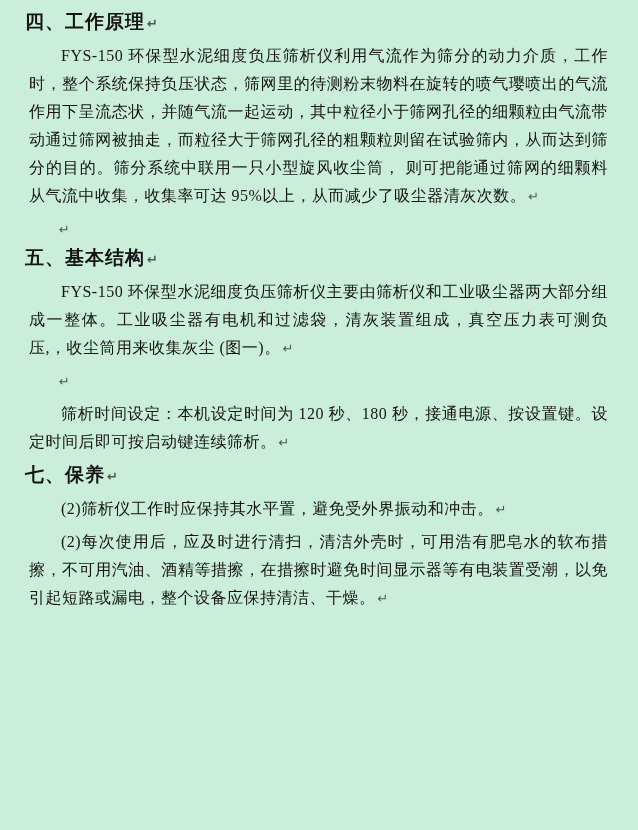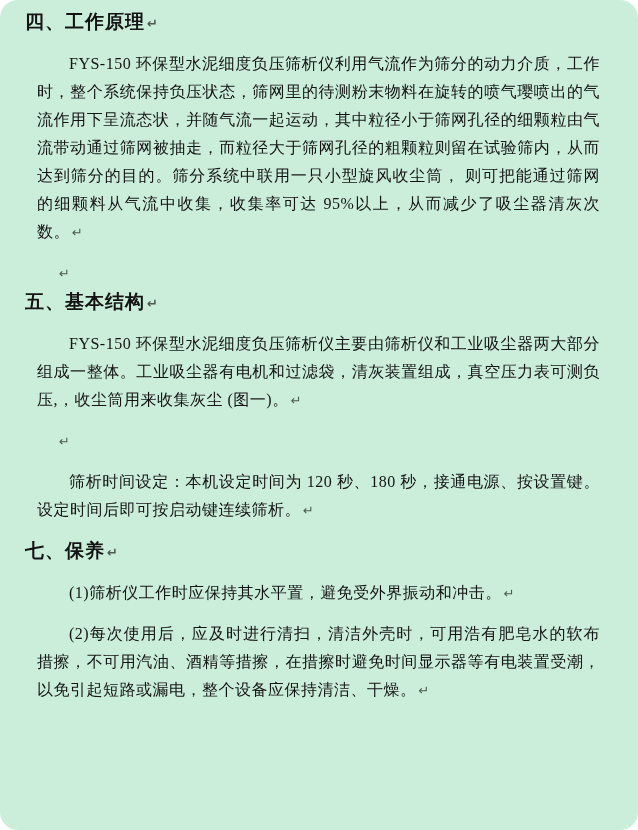--- a/index.html
+++ b/index.html
@@ -8,31 +8,30 @@
     width: 638px;
     height: 830px;
     box-sizing: border-box;
     padding: 8px 26px 12px 25px;
     background: #cbeeda;
     color: #141414;
     font-family: "Liberation Serif", "DejaVu Serif", serif;
     font-size: 16px;
     line-height: 28px;
     overflow: hidden;
-    border-radius: 18px;
   }
   .heading {
     font-size: 19px;
     font-weight: 700;
     line-height: 28px;
     margin: 0;
     letter-spacing: 1px;
   }
   p.body {
-    margin: 12px;
+    margin: 4px;
     text-align: justify;
     text-indent: 2em;
     letter-spacing: 0.5px;
   }
   p.empty {
     margin: 0;
     text-indent: 2em;
   }
   .pmark {
     color: #4a5a50;
@@ -59,18 +58,18 @@
 
   <p class="empty"><span class="pmark">↵</span></p>
 
 
 
   <p class="body"><span>筛析时间设定：本机设定时间为 120 秒、180 秒，接通电源、按设置键。设定时间后即可按启动键连续筛析。</span><span class="pmark">↵</span></p>
 
   <h2 class="heading"><span>七、保养</span><span class="pmark">↵</span></h2>
 
 
-  <p class="body"><span>(1)筛析仪工作时应保持其水平置，避免受外界振动和冲击。</span><span class="pmark">↵</span></p>
+  <p class="body"><span>(2)筛析仪工作时应保持其水平置，避免受外界振动和冲击。</span><span class="pmark">↵</span></p>
 
   <p class="body"><span>(2)每次使用后，应及时进行清扫，清洁外壳时，可用浩有肥皂水的软布措擦，不可用汽油、酒精等措擦，在措擦时避免时间显示器等有电装置受潮，以免引起短路或漏电，整个设备应保持清洁、干燥。</span><span class="pmark">↵</span></p>
 
 
 </div>
 
 </body></html>

